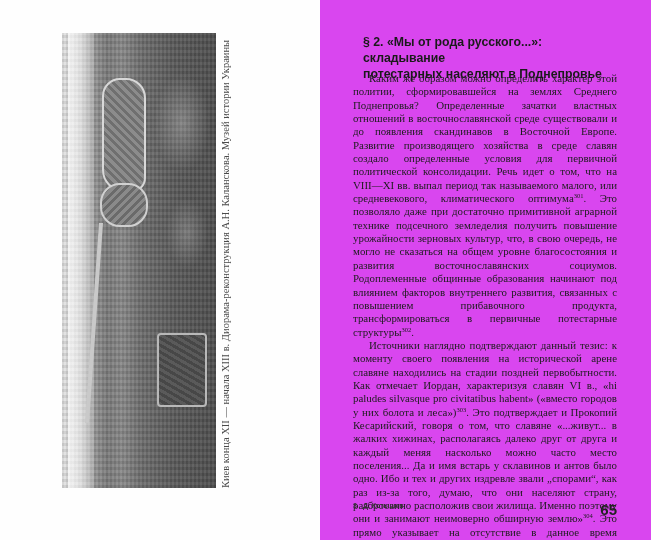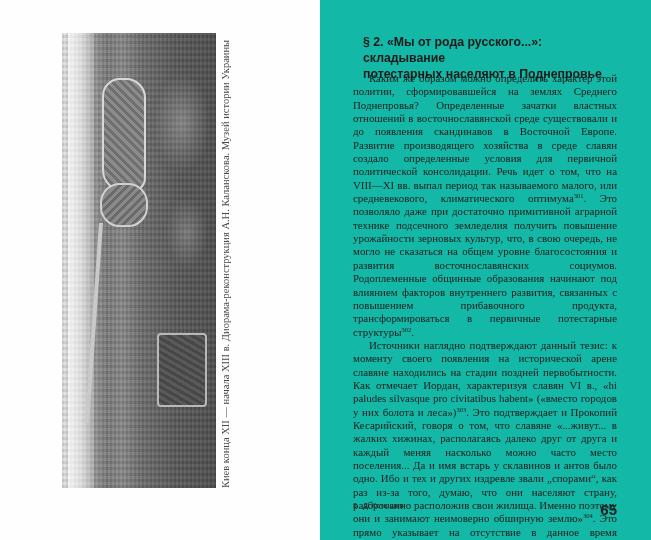--- a/index.html
+++ b/index.html
@@ -2,21 +2,21 @@
 <html><head>
 <meta charset="utf-8">
 <style>
   html, body { margin: 0; padding: 0; }
   body {
     width: 651px; height: 540px; background: #ffffff; position: relative; overflow: hidden;
     font-family: "Liberation Serif", serif; color: #1a1a1a;
   }
   .spread { position: absolute; inset: 0; }
   .page-left { position: absolute; left: 0; top: 0; width: 320px; height: 540px; background: #fefefe; }
-  .page-right { position: absolute; left: 320px; top: 0; width: 331px; height: 540px; background: #14b8a6; }
+  .page-right { position: absolute; left: 320px; top: 0; width: 331px; height: 540px; background: #d946ef; }
 
   .photo {
     position: absolute; left: 62px; top: 33px; width: 154px; height: 455px;
     background:
       radial-gradient(ellipse 40px 70px at 120px 90px, rgba(255,255,255,0.25), transparent 70%),
       radial-gradient(ellipse 30px 50px at 125px 200px, rgba(255,255,255,0.2), transparent 70%),
       repeating-linear-gradient(90deg, rgba(0,0,0,0.06) 0 2px, rgba(255,255,255,0.05) 2px 4px),
       repeating-linear-gradient(0deg, rgba(0,0,0,0.08) 0 3px, rgba(255,255,255,0.04) 3px 6px),
       linear-gradient(90deg, #e4e4e4 0px, #cfcfcf 18px, #9d9d9d 30px, #7c7c7c 45px, #8a8a8a 60px, #6e6e6e 80px, #5c5c5c 110px, #4e4e4e 154px);
   }

